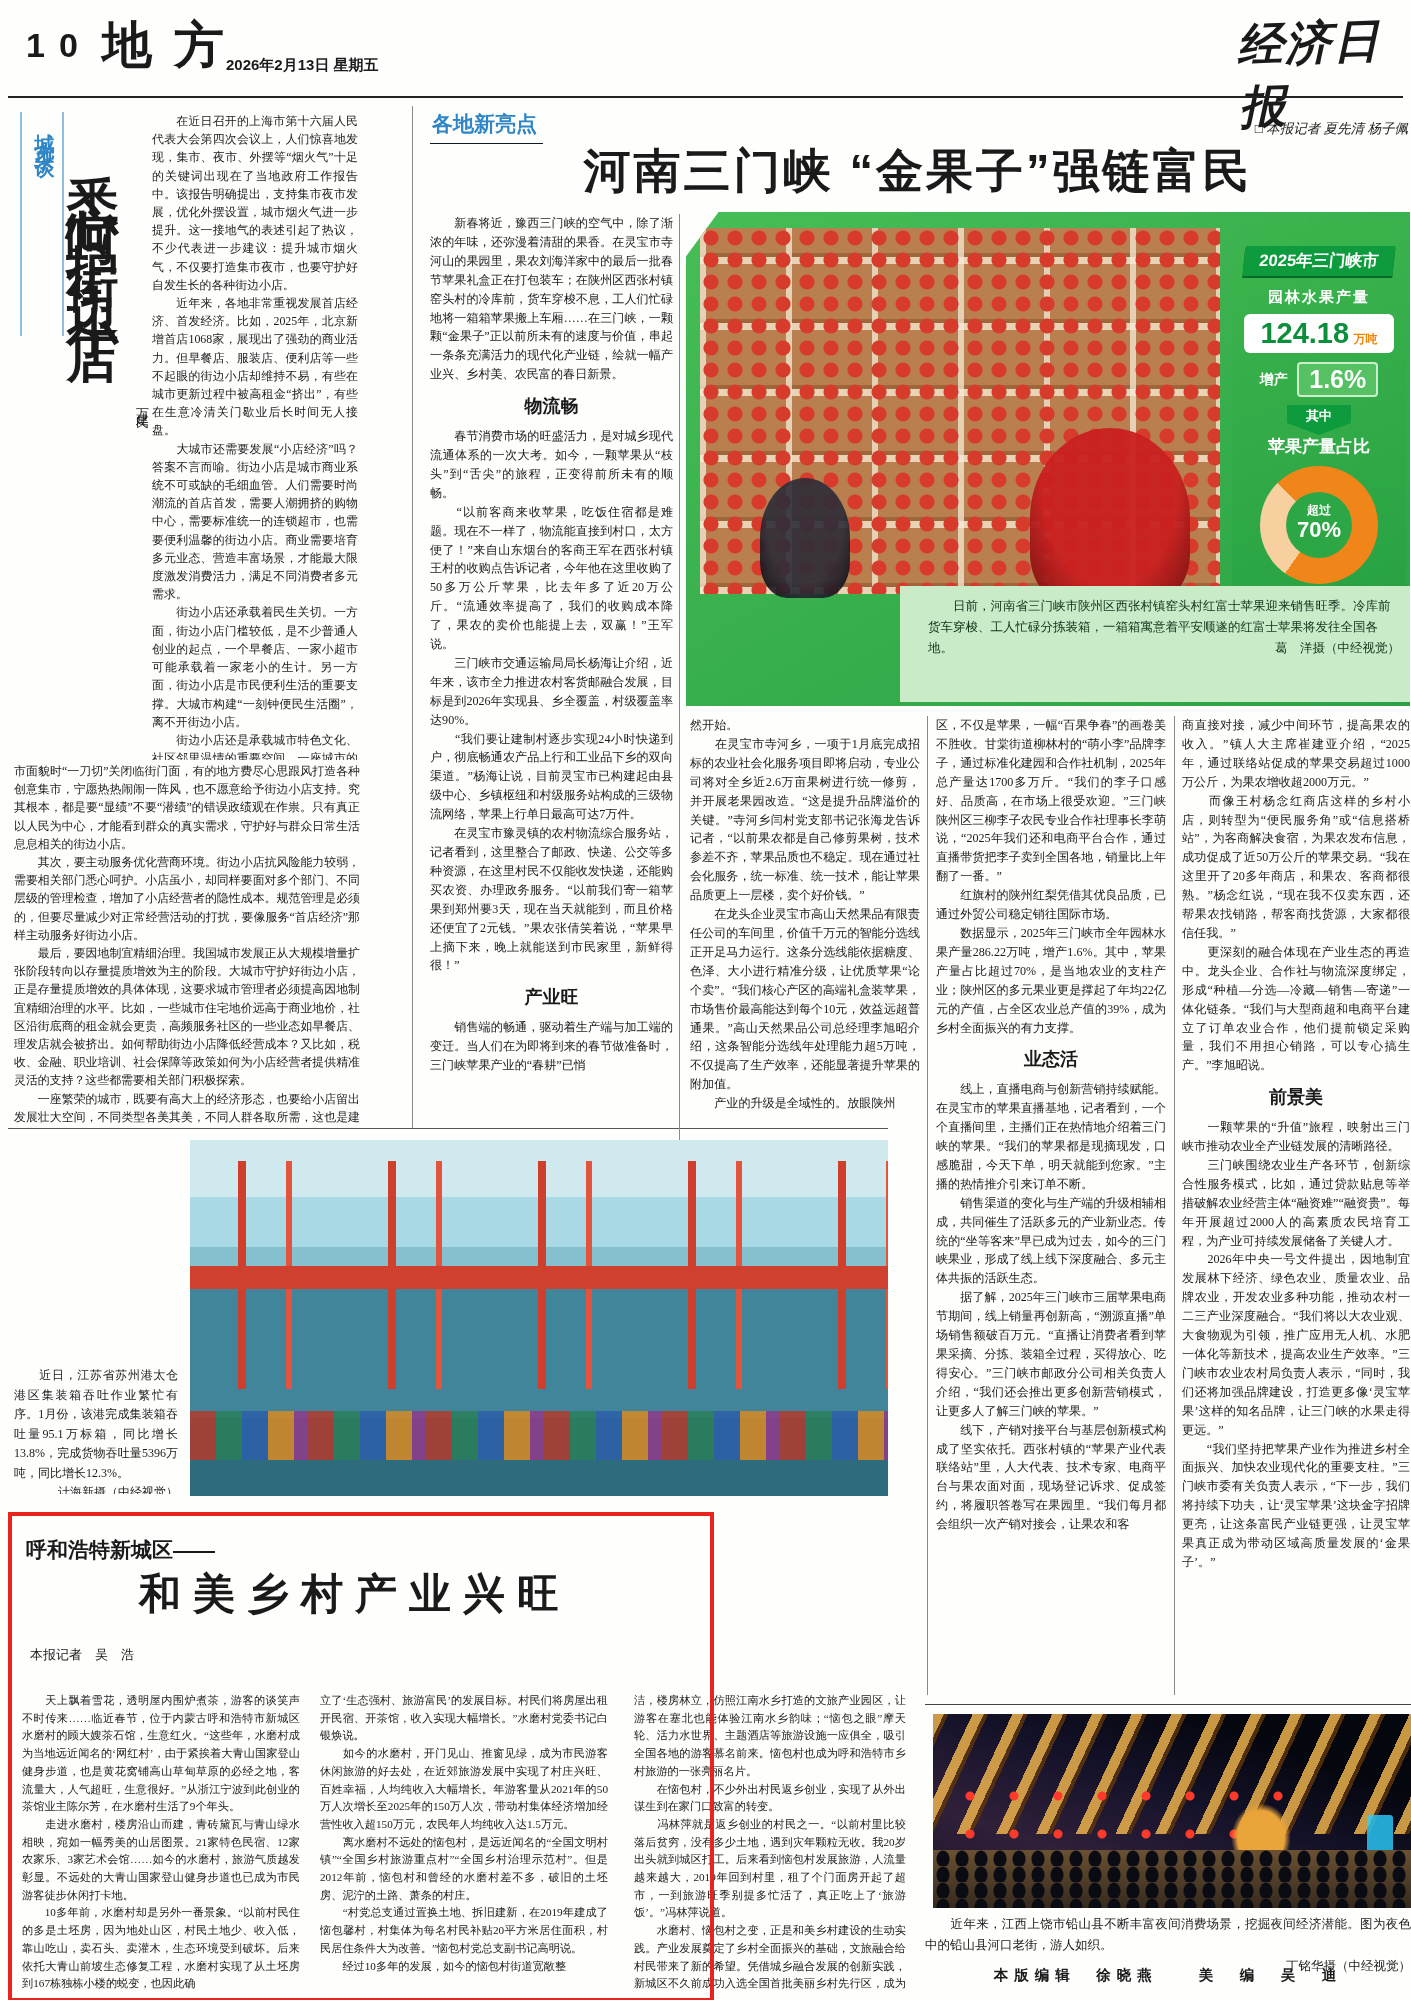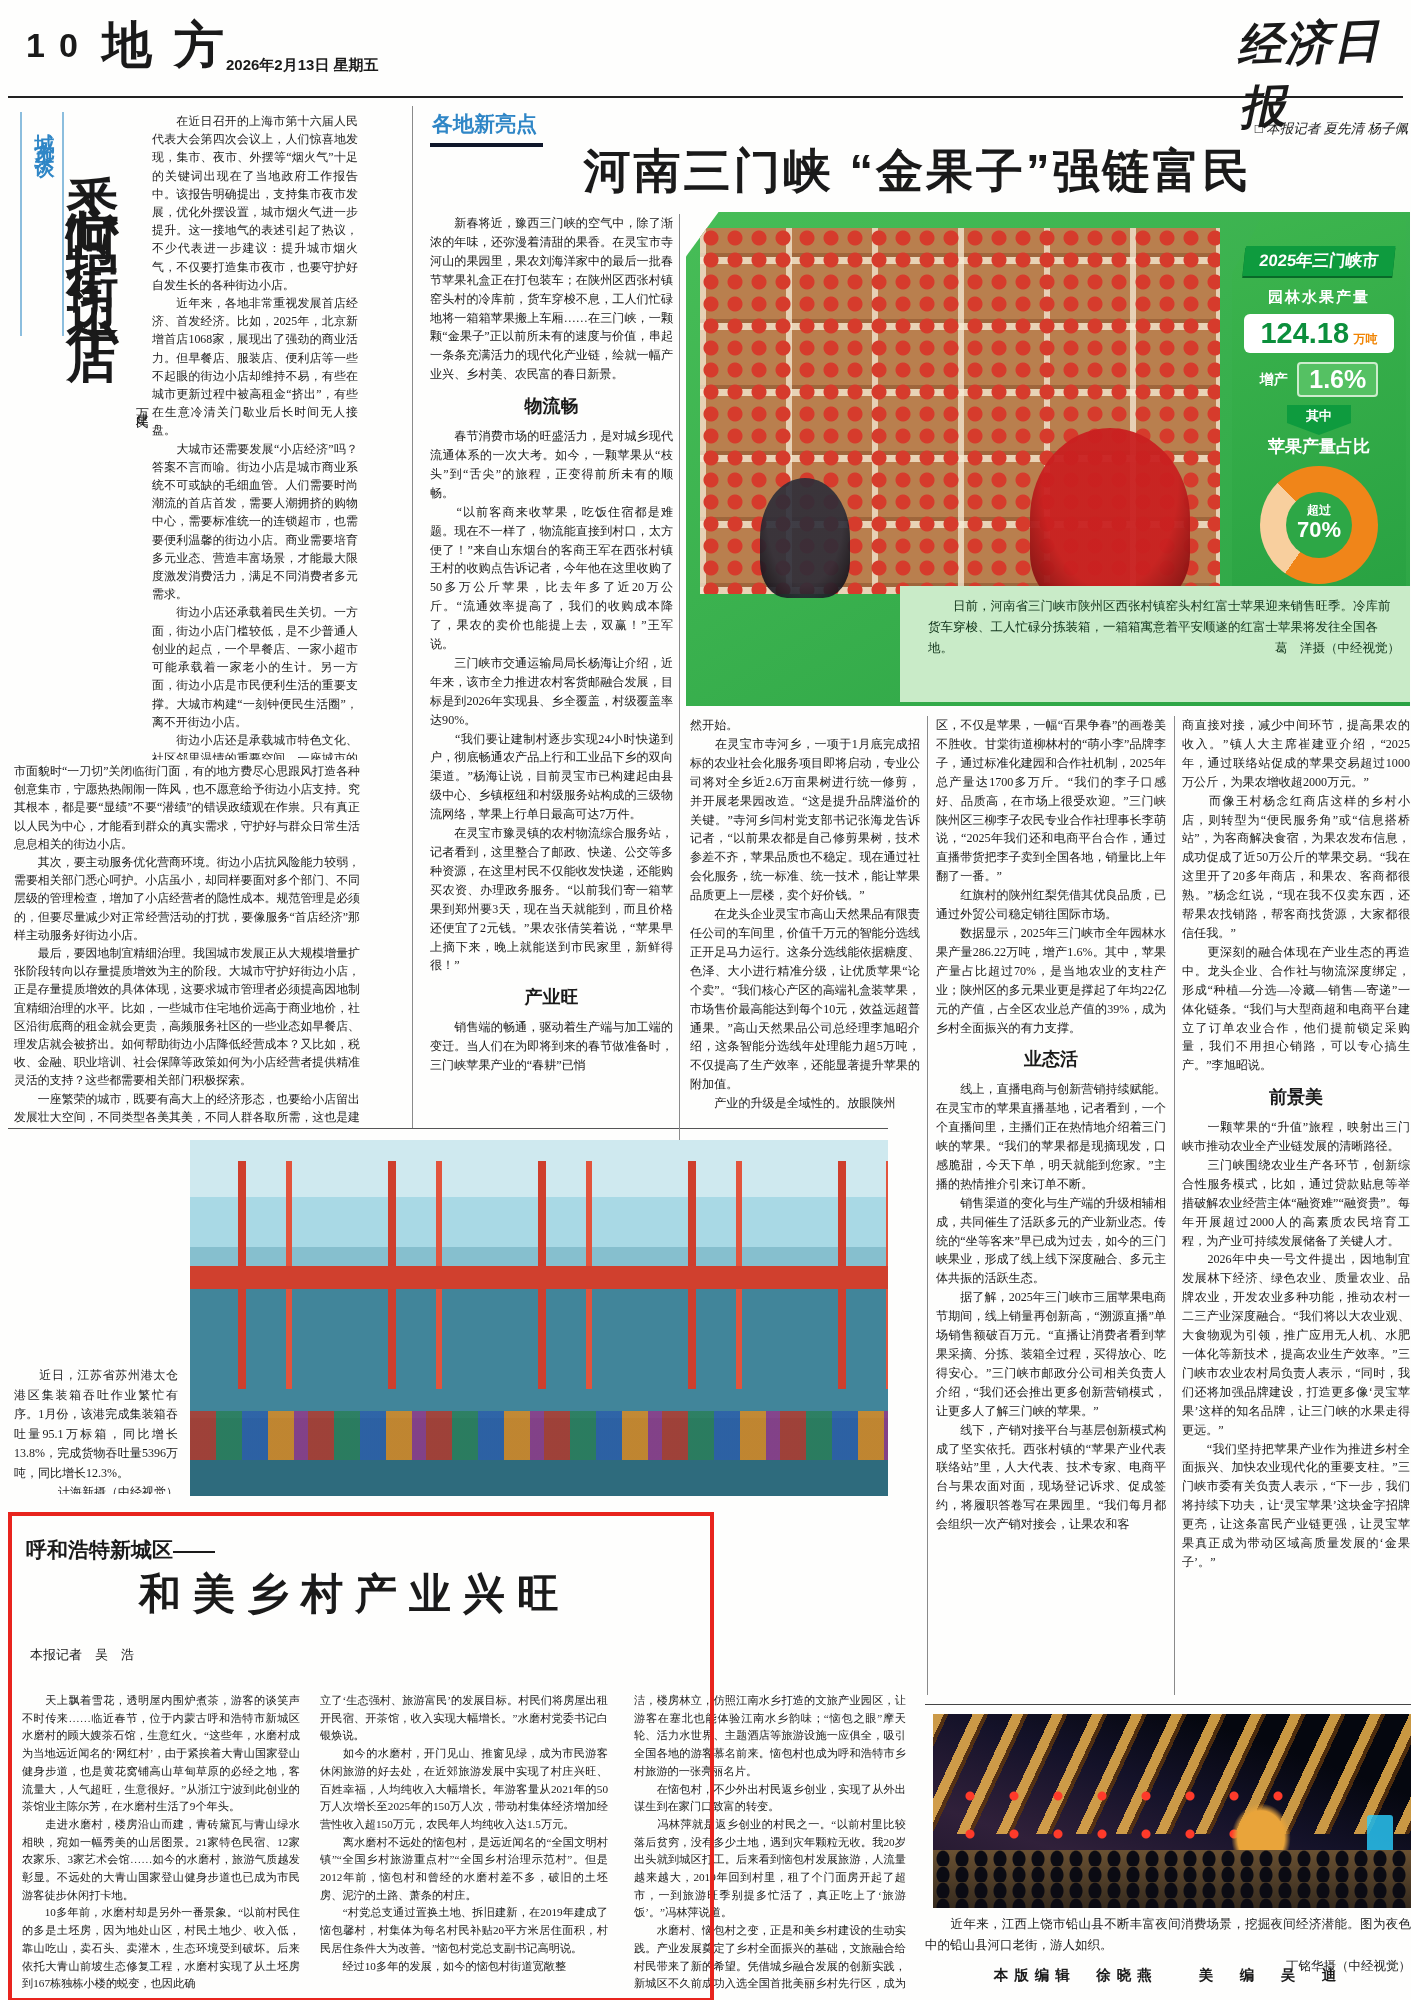--- a/index.html
+++ b/index.html
@@ -20,21 +20,21 @@
   .ct-label{left:20px;top:112px;width:34px;height:212px;writing-mode:vertical-rl;text-orientation:upright;
             color:#2f86c6;font-weight:bold;font-size:20px;letter-spacing:8px;border-left:2px solid #8cbede;border-right:2px solid #8cbede;padding:6px 3px;}
   .ct-head{left:58px;top:132px;height:610px;writing-mode:vertical-rl;text-orientation:upright;
            font-size:52px;font-weight:bold;letter-spacing:22px;font-family:"Liberation Sans",sans-serif;}
   .ct-author{left:133px;top:398px;writing-mode:vertical-rl;text-orientation:upright;font-size:13px;letter-spacing:4px;}
   .ct-top{left:152px;top:112px;width:206px;height:648px;font-size:11.9px;line-height:18.2px;}
   .ct-bottom{left:14px;top:762px;width:346px;height:362px;font-size:11.9px;line-height:18.2px;}
   .lv{left:412px;top:106px;height:1022px;}
   .ct-rule{left:8px;top:1128px;width:880px;background:#555;}
   
-  .kicker{left:430px;top:110px;font-size:21px;font-weight:bold;color:#2f86c6;border-bottom:4px solid #0f172a;padding:0 6px 5px 2px;font-family:"Liberation Sans",sans-serif;}
+  .kicker{left:430px;top:110px;font-size:21px;font-weight:bold;color:#2f86c6;border-bottom:1px solid #0f172a;padding:0 6px 5px 2px;font-family:"Liberation Sans",sans-serif;}
   .mbyline{left:1050px;top:120px;width:358px;font-size:13.5px;text-align:right;font-style:italic;}
   .mhead{left:425px;top:140px;width:986px;text-align:center;font-size:47px;font-weight:bold;letter-spacing:3px;font-family:"Liberation Sans",sans-serif;}
   .col{font-size:12.1px;line-height:18.9px;}
   .para{text-align:justify;margin:0;}
   .subhead{font-weight:bold;font-size:18px;text-align:center;margin:13px 0 11px;font-family:"Liberation Sans",sans-serif;}
   .c1{left:430px;top:214px;width:243px;height:996px;overflow:hidden;}
   .d1{left:679px;top:214px;height:996px;}
   .c2{left:690px;top:716px;width:230px;height:494px;overflow:hidden;}
   .d2{left:927px;top:716px;height:979px;}
   .c3{left:936px;top:716px;width:230px;height:979px;overflow:hidden;}

